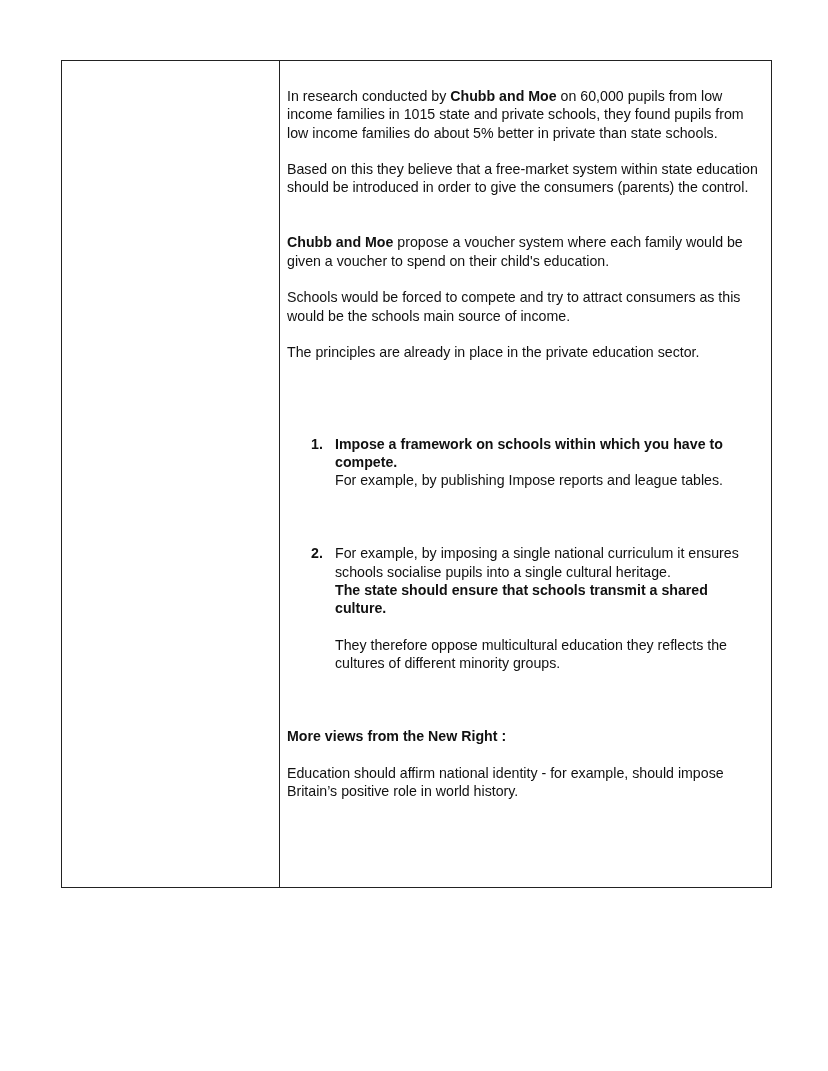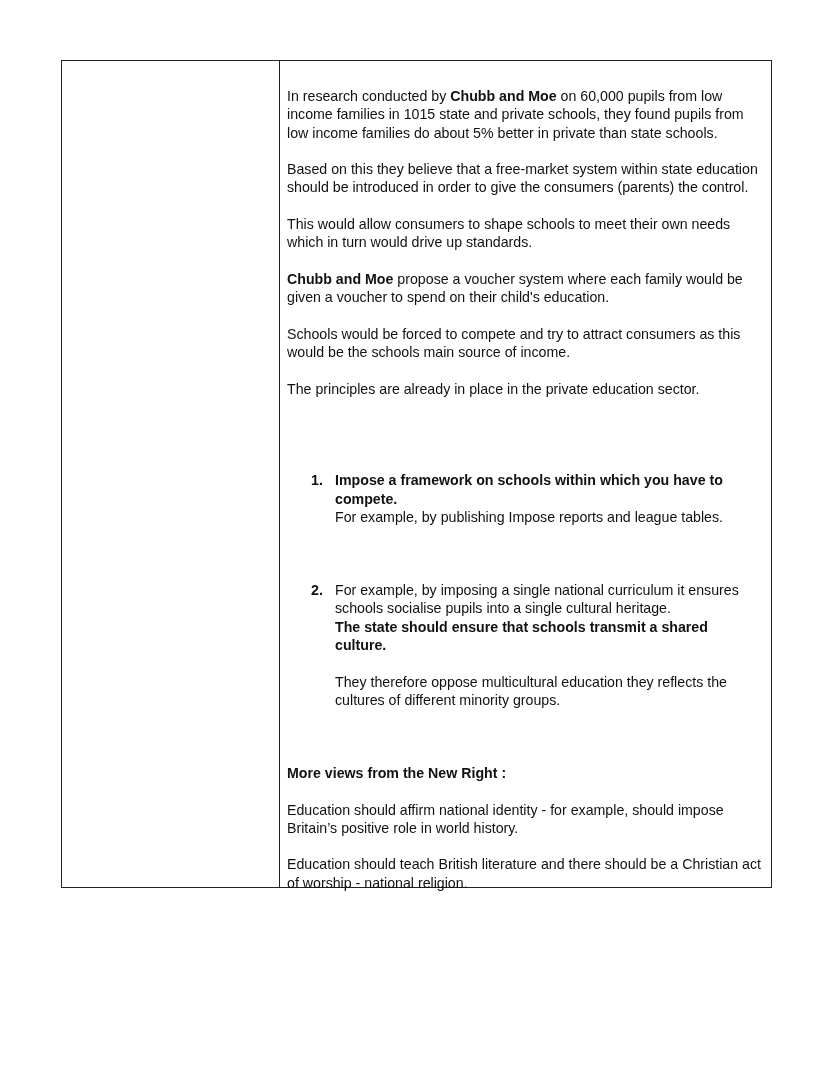--- a/index.html
+++ b/index.html
@@ -23,21 +23,20 @@
 <body>
 
 <div class="table">
   <div class="col-left"></div>
   <div class="col-right">
 
     <p><span>In research conducted by </span><b>Chubb and Moe</b><span> on 60,000 pupils from low income families in 1015 state and private schools, they found pupils from low income families do about 5% better in private than state schools.</span></p>
     <div class="gap"></div>
     <p>Based on this they believe that a free-market system within state education should be introduced in order to give the consumers (parents) the control.</p>
     <div class="gap"></div>
-    <p>This would allow consumers to shape schools to meet their own needs which in turn would drive up standards.</p>
     <div class="gap"></div>
     <p><b>Chubb and Moe</b><span> propose a voucher system where each family would be given a voucher to spend on their child's education.</span></p>
     <div class="gap"></div>
     <p>Schools would be forced to compete and try to attract consumers as this would be the schools main source of income.</p>
     <div class="gap"></div>
     <p>The principles are already in place in the private education sector.</p>
     <div class="gap3"></div>
     <div class="gap"></div>
 
     <div class="list-item">
@@ -58,16 +57,15 @@
         <div class="gap"></div>
         <p>They therefore oppose multicultural education they reflects the cultures of different minority groups.</p>
       </div>
     </div>
     <div class="gap3"></div>
 
     <p><b>More views from the New Right :</b></p>
     <div class="gap"></div>
     <p>Education should affirm national identity - for example, should impose Britain’s positive role in world history.</p>
     <div class="gap"></div>
-    <p>Education should teach British literature and there should be a Christian act of worship - national religion.</p>
 
   </div>
 </div>
 
 </body></html>

